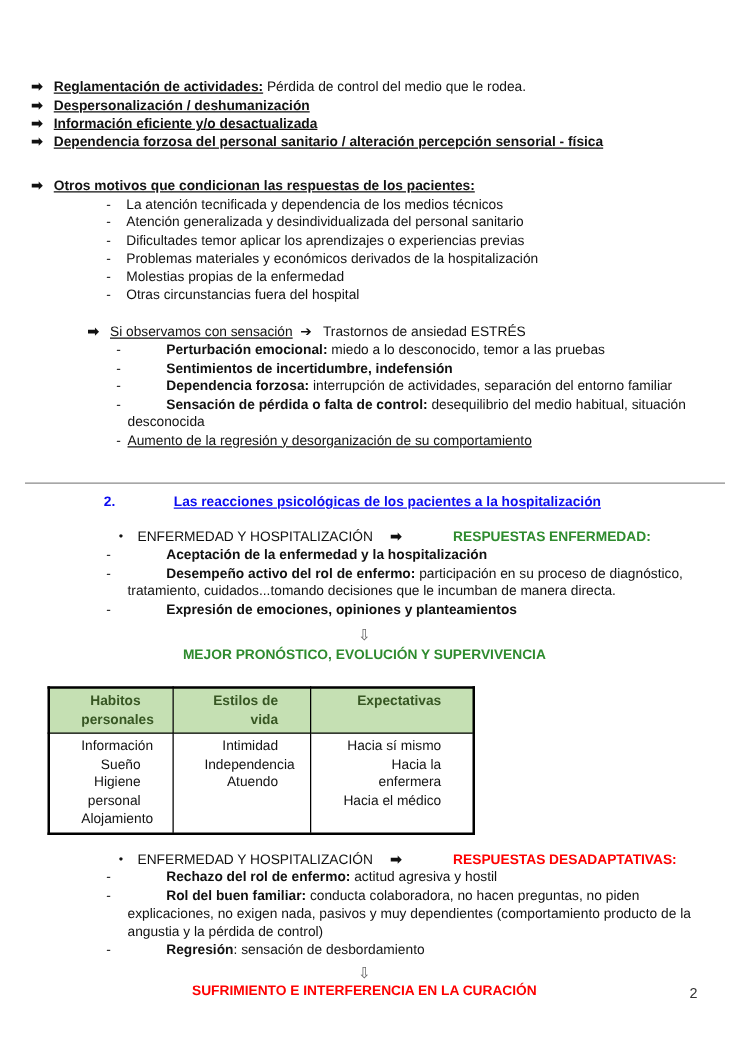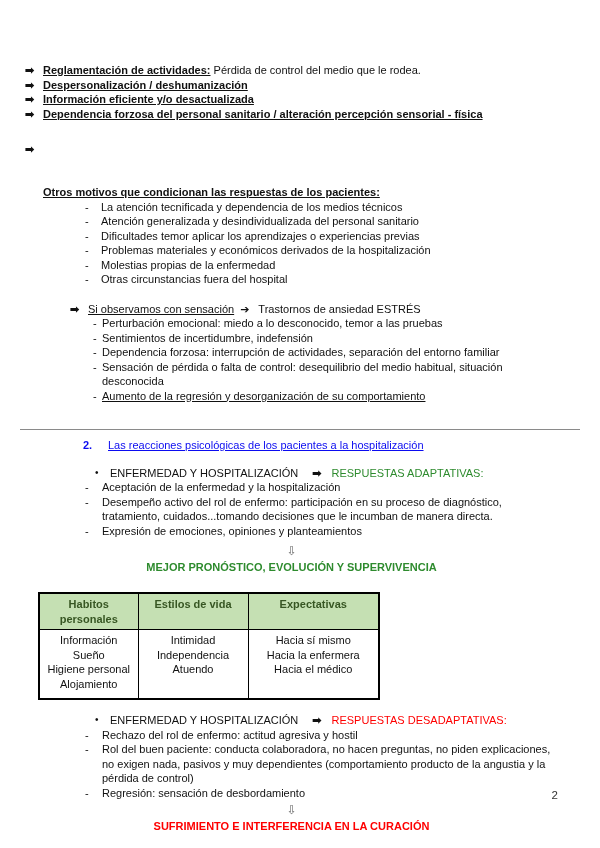--- a/index.html
+++ b/index.html
@@ -11,23 +11,23 @@
     background:#ffffff;
     font-family:"Liberation Sans", sans-serif;
     font-size:11px;
     line-height:14.5px;
     color:var(--text, #111);
     overflow:hidden;
   }
   .li { display:flex; align-items:flex-start; }
   .mk { flex:0 0 auto; }
   .tx { flex:1 1 auto; }
-  .b  { font-weight:normal; }
+  .b  { font-weight:bold;margin-left:31px; }
   .u  { text-decoration:underline; }
-  .bu { font-weight:bold; text-decoration:underline;margin-top:43px; }
+  .bu { font-weight:bold; text-decoration:underline; }
 
   .arr  { width:13px; margin-right:5px; font-weight:bold; font-size:11px; }
   .gap-otros { margin-top:21px; }
 
   .ind-b { margin-left:60px; }
   .ind-b .mk { width:16px; }
 
   .obs { margin-left:45px; margin-top:15px; }
   .arr2 { margin:0 9px 0 6px; }
 
@@ -60,22 +60,22 @@
   table.sum {
     border-collapse:collapse;
     table-layout:fixed;
     width:340px;
     margin:18px 0 0 13px;
     border:2px solid #000;
   }
   table.sum th, table.sum td {
     border:1.5px solid #000;
     vertical-align:top;
-    text-align:center;
-    padding:3px 5px;
+    text-align:right;
+    padding:3px 25px;
     font-size:11px;
     line-height:14.5px;
   }
   table.sum th {
     background:var(--table_header_bg, #c5e0b3);
     color:var(--table_header_text, #375623);
     font-weight:bold;
     height:15px;
   }
   table.sum td { height:62px; }
@@ -167,21 +167,21 @@
 
   <div class="divider"></div>
 
   <div class="li sec2">
     <span class="mk">2.</span>
     <div class="tx b u">Las reacciones psicológicas de los pacientes a la hospitalización</div>
   </div>
 
   <div class="li bull">
     <span class="mk">•</span>
-    <div class="tx"><span>ENFERMEDAD Y HOSPITALIZACIÓN</span><span class="arr3">➡</span><span class="b green-text">RESPUESTAS ADAPTATIVAS:</span></div>
+    <div class="tx"><span>ENFERMEDAD Y HOSPITALIZACIÓN</span><span class="arr3">➡</span><span class="b green-text">RESPUESTAS ENFERMEDAD:</span></div>
   </div>
   <div class="li ind-e">
     <span class="mk">-</span>
     <div class="tx"><span class="b">Aceptación de la enfermedad y la hospitalización</span><span></span></div>
   </div>
   <div class="li ind-e">
     <span class="mk">-</span>
     <div class="tx"><span class="b">Desempeño activo del rol de enfermo:</span><span> participación en su proceso de diagnóstico, tratamiento, cuidados...tomando decisiones que le incumban de manera directa.</span></div>
   </div>
   <div class="li ind-e">
@@ -230,21 +230,21 @@
   <div class="li bull desad">
     <span class="mk">•</span>
     <div class="tx"><span>ENFERMEDAD Y HOSPITALIZACIÓN</span><span class="arr3">➡</span><span class="b red-text">RESPUESTAS DESADAPTATIVAS:</span></div>
   </div>
   <div class="li ind-e">
     <span class="mk">-</span>
     <div class="tx"><span class="b">Rechazo del rol de enfermo:</span><span> actitud agresiva y hostil</span></div>
   </div>
   <div class="li ind-e">
     <span class="mk">-</span>
-    <div class="tx"><span class="b">Rol del buen paciente:</span><span> conducta colaboradora, no hacen preguntas, no piden explicaciones, no exigen nada, pasivos y muy dependientes (comportamiento producto de la angustia y la pérdida de control)</span></div>
+    <div class="tx"><span class="b">Rol del buen familiar:</span><span> conducta colaboradora, no hacen preguntas, no piden explicaciones, no exigen nada, pasivos y muy dependientes (comportamiento producto de la angustia y la pérdida de control)</span></div>
   </div>
   <div class="li ind-e">
     <span class="mk">-</span>
     <div class="tx"><span class="b">Regresión</span><span>: sensación de desbordamiento</span></div>
   </div>
 
   <div class="center down down2">⇩</div>
   <div class="center outcome red-text">SUFRIMIENTO E INTERFERENCIA EN LA CURACIÓN</div>
 
   <div class="pagenum">2</div>

